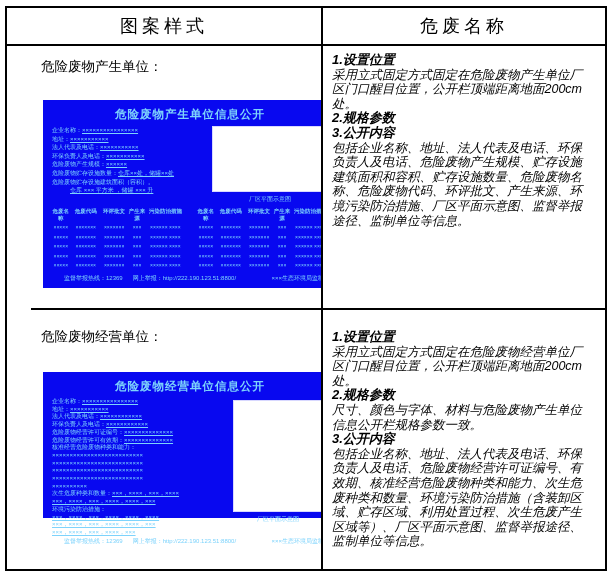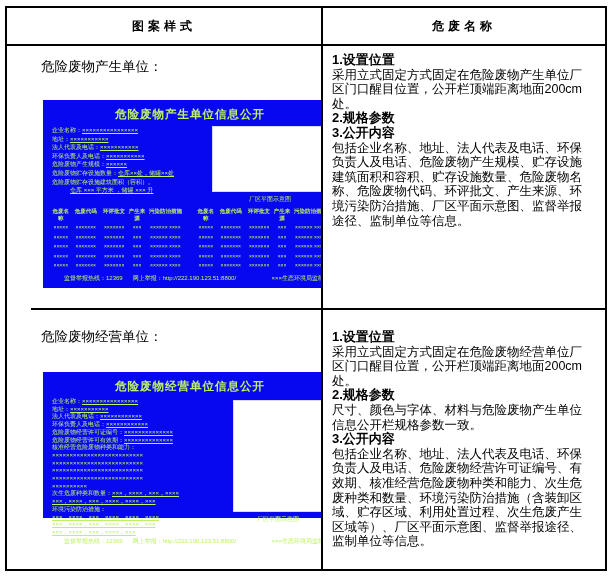--- a/index.html
+++ b/index.html
@@ -5,25 +5,25 @@
   * { box-sizing: border-box; margin: 0; padding: 0; }
   html,body { width: 613px; height: 577px; background: #fff;
     font-family: "Liberation Sans", sans-serif; color: #000; }
   .frame { position: absolute; left: 5px; top: 6px; width: 602px; height: 565px;
     border: 2px solid #000; display: grid;
     grid-template-columns: 316px 1fr; grid-template-rows: 38px 264px 1fr; }
   .cell { overflow: hidden; }
   .c-left { border-right: 2px solid #000; }
   .r-hdr, .r1 { border-bottom: 2px solid #000; }
   .hdr { display: flex; align-items: center; justify-content: center;
-    font-size: 12px; letter-spacing: 4px; font-weight: bold; }
+    font-size: 18px; letter-spacing: 4px; }
   .pattern-cell { padding: 12px 10px 0 10px; margin-left: 24px; }
   .row-label { font-size: 13.5px; margin-bottom: 0; }
   
-  .sign { background: var(--sign-blue, #0808f0); color: #bef264; width: 294px;
+  .sign { background: var(--sign-blue, #0808f0); color: #7dd3fc; width: 294px;
     margin-top: 24px; margin-left: 2px; padding: 5px 7px 4px 7px;
     display: flex; flex-direction: column; }
   .sign1 { height: 188px; }
   .sign2 { height: 146px; margin-top: 26px; }
   .sign-title { text-align: center; font-size: 11.5px; font-weight: bold;
     letter-spacing: 1px; padding: 2px 0 4px 0; flex: 0 0 auto; }
   .sign-mid { display: flex; gap: 6px; flex: 0 0 auto; }
   .info { flex: 1; padding-left: 2px; }
   .info-line { font-size: 6px; line-height: 8.6px; white-space: nowrap; }
   .sign2 .info-line { line-height: 7.7px; }
@@ -40,21 +40,21 @@
   .wtable { display: flex; gap: 10px; margin-top: 4px; flex: 0 0 auto; }
   .whalf { flex: 1; }
   .wh-row, .wtr { display: grid; grid-template-columns: 16% 21% 21% 13% 29%; }
   .th { font-size: 5.5px; font-weight: bold; text-align: center; padding-bottom: 2px; }
   .td { font-size: 5px; line-height: 5.6px; text-align: center; padding: 1px 1px 3px 1px;
     word-break: break-all; }
   .sign-footer { margin-top: auto; display: flex; align-items: flex-end;
     font-size: 6px; padding: 0 6px 1px 14px; }
   .sf-left { display: flex; gap: 10px; flex: 1; }
   
-  .spec-cell { padding: 7px 20px 6px 9px; font-size: 12.5px; line-height: 14.6px; }
+  .spec-cell { padding: 7px 20px 6px 9px; font-size: 12.5px; line-height: 14.6px; font-style: italic; }
   .spec-r2 { padding-top: 20px; }
   .sec-h { font-weight: bold; font-size: 13px; }
   .sec-b { white-space: pre-line; }
 </style>
 </head>
 <body>
 
 <div class="frame">
 
   <div class="cell c-left r-hdr hdr">图案样式</div>

